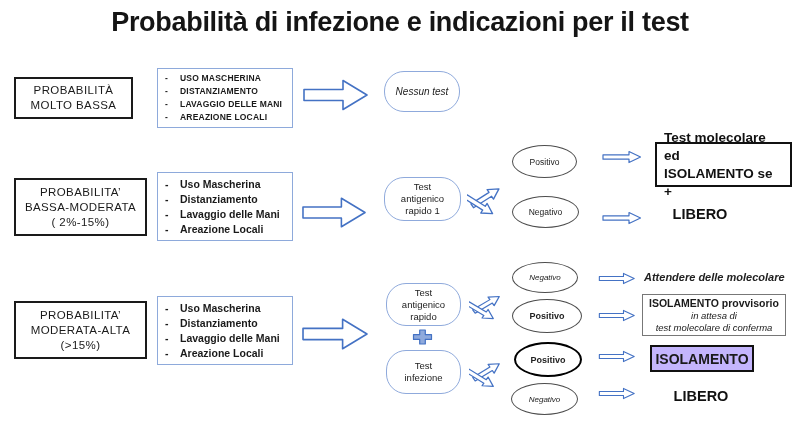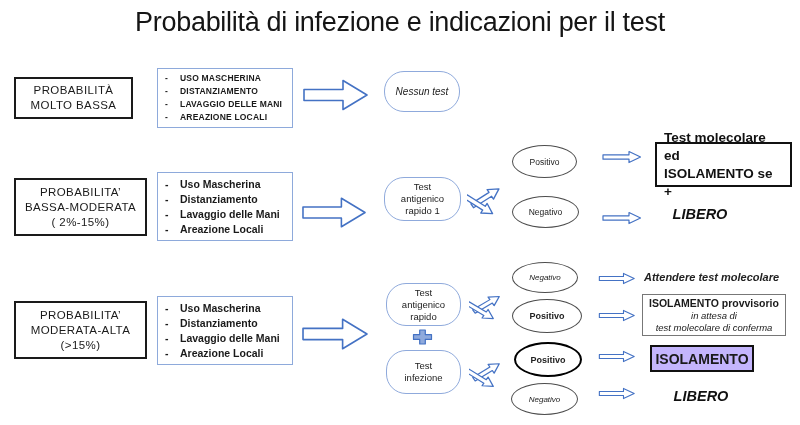--- a/index.html
+++ b/index.html
@@ -1,21 +1,21 @@
 <!DOCTYPE html>
 <html><head>
 <meta charset="utf-8">
 <style>
   html,body { margin:0; padding:0; background:#fff; }
   .canvas { position:relative; width:800px; height:425px; background:#ffffff;
             font-family:"Liberation Sans", sans-serif; overflow:hidden; color:#1a1a1a; }
   .abs { position:absolute; box-sizing:border-box; }
 
   .title { position:absolute; top:7px; left:0; width:100%; margin:0; text-align:center;
-           font-size:27px; font-weight:normal; letter-spacing:-0.3px; color:#151515; }
+           font-size:27px; font-weight:bold; letter-spacing:-0.3px; color:#151515; }
 
   .blackbox { border:2px solid #1a1a1a; display:flex; flex-direction:column;
               justify-content:center; align-items:center; text-align:center;
               font-size:11.5px; line-height:15px; letter-spacing:0.4px; }
 
   .listbox { border:1.5px solid #8EAADB; display:flex; flex-direction:column;
              justify-content:center; padding:4px 4px 4px 7px; }
   .listbox .li { display:flex; font-weight:bold; }
   .listbox .dash { width:15px; flex:none; }
   .listbox.caps { font-size:8.5px; line-height:13px; letter-spacing:0.2px; }
@@ -38,21 +38,21 @@
             line-height:18px; color:#111; }
 
   .provvbox { border:1.2px solid #777; background:#fff; text-align:center;
               display:flex; flex-direction:column; justify-content:center; padding:2px; }
   .provvbox .l1 { font-weight:bold; font-size:10.5px; line-height:13px; }
   .provvbox .l2 { font-style:italic; font-size:9.5px; line-height:12px; }
 
   .isobox { border:2.5px solid #111; background:#c4b5fd; display:flex; align-items:center;
             justify-content:center; font-weight:bold; font-size:14px; }
 
-  .libero { font-weight:bold; font-style:italic; font-size:14.5px; text-align:center; color:#111; }
+  .libero { font-weight:bold; font-size:14.5px; text-align:center; color:#111; }
   .attendere { font-style:italic; font-weight:600; font-size:11px; color:#222; }
 
   svg { display:block; }
 </style>
 </head>
 <body>
 
 <div class="canvas">
 
   <h1 class="title">Probabilità di infezione e indicazioni per il test</h1>
@@ -210,21 +210,21 @@
   </svg>
 
   <div class="abs ellipse italic" style="left:512px;top:262px;width:66px;height:31px">
     <span>Negativo</span>
   </div>
 
   <svg class="abs" style="left:597px;top:272px" width="40" height="13" viewBox="0 0 40 14">
     <polygon points="1,4.8 27,4.8 27,1.5 38.5,7 27,12.5 27,9.2 1,9.2" fill="#ffffff" stroke="#4472C4" stroke-width="1.2" stroke-linejoin="round"></polygon>
   </svg>
 
-  <div class="abs attendere" style="left:644px;top:271px;width:150px">Attendere test molecolare</div>
+  <div class="abs attendere" style="left:644px;top:271px;width:150px">Attendere delle molecolare</div>
 
   <div class="abs ellipse bold" style="left:512px;top:299px;width:70px;height:34px">
     <span>Positivo</span>
   </div>
 
   <svg class="abs" style="left:597px;top:309px" width="40" height="13" viewBox="0 0 40 14">
     <polygon points="1,4.8 27,4.8 27,1.5 38.5,7 27,12.5 27,9.2 1,9.2" fill="#ffffff" stroke="#4472C4" stroke-width="1.2" stroke-linejoin="round"></polygon>
   </svg>
 
   <div class="abs provvbox" style="left:642px;top:294px;width:144px;height:42px">

